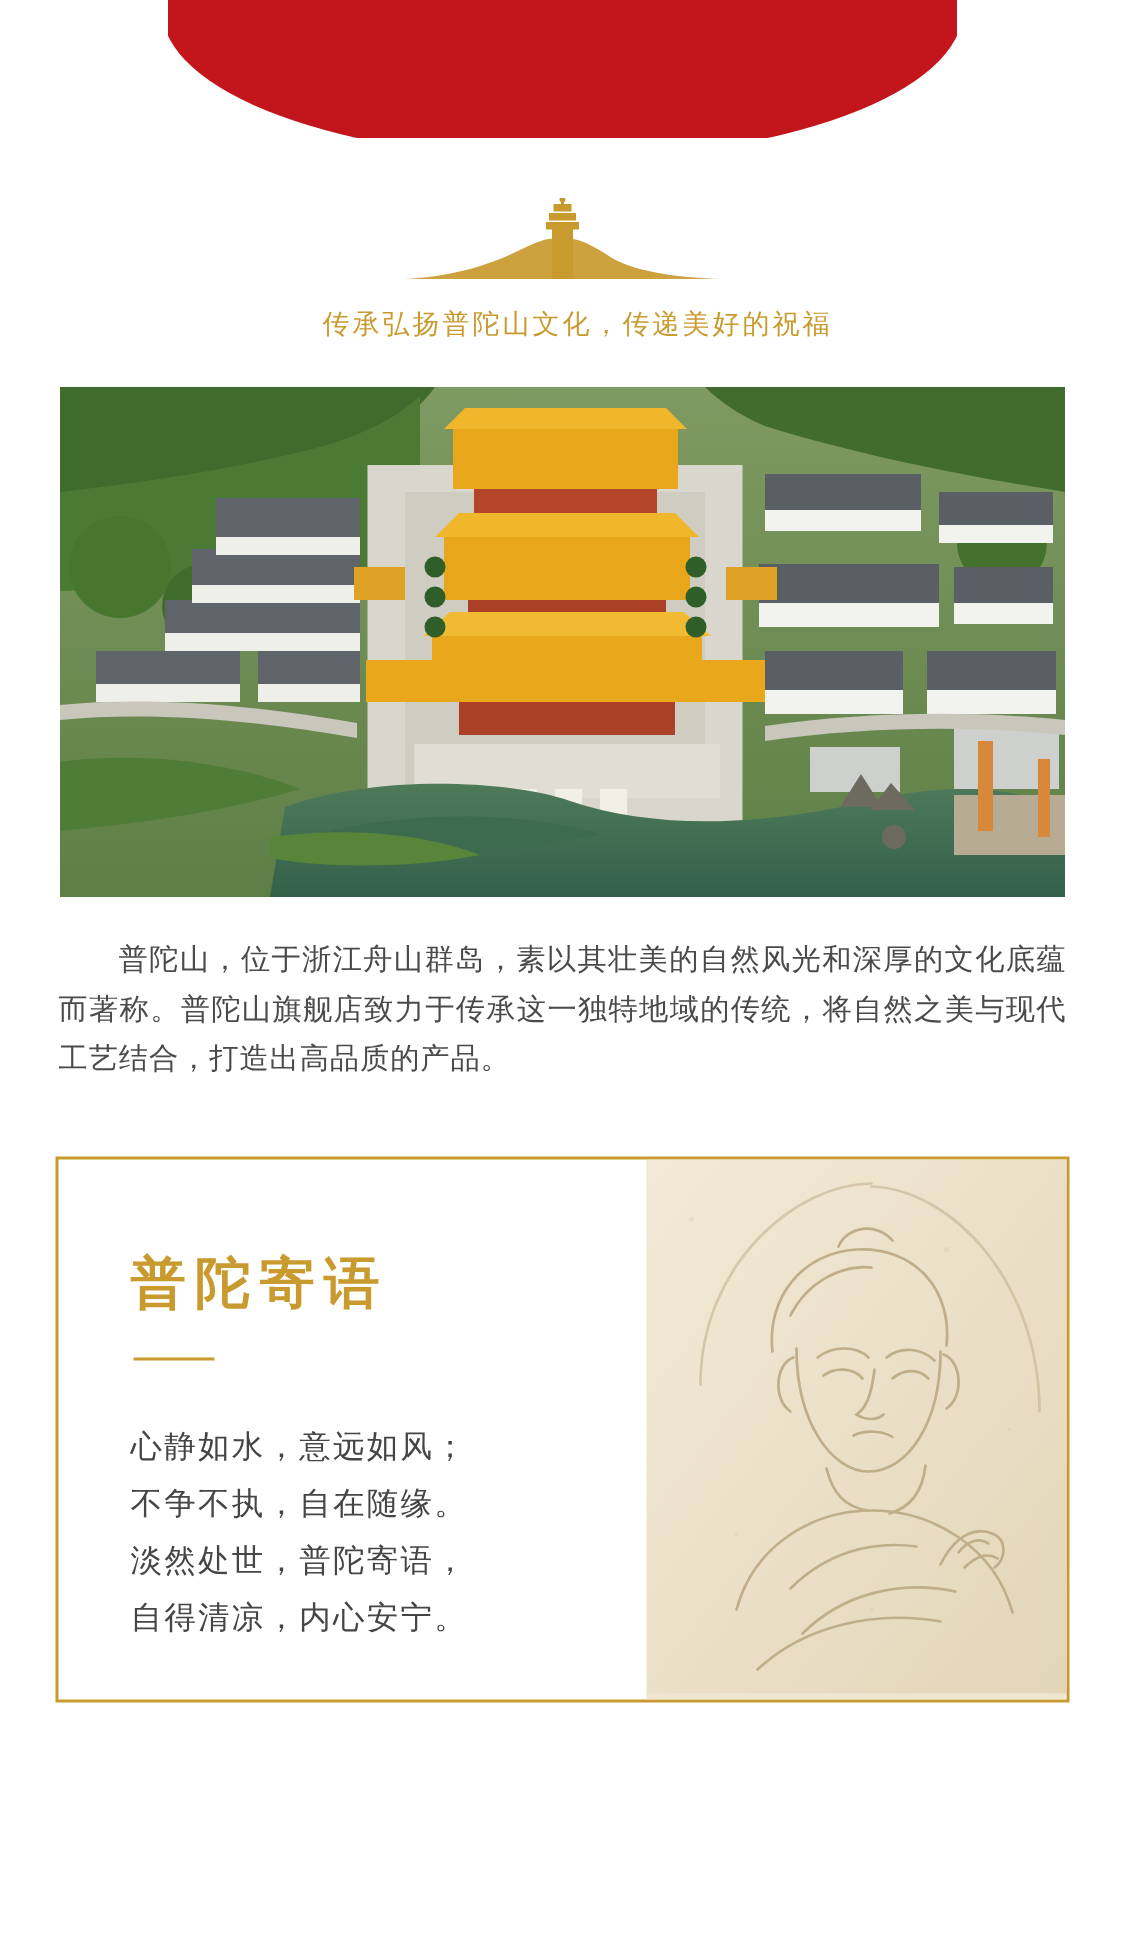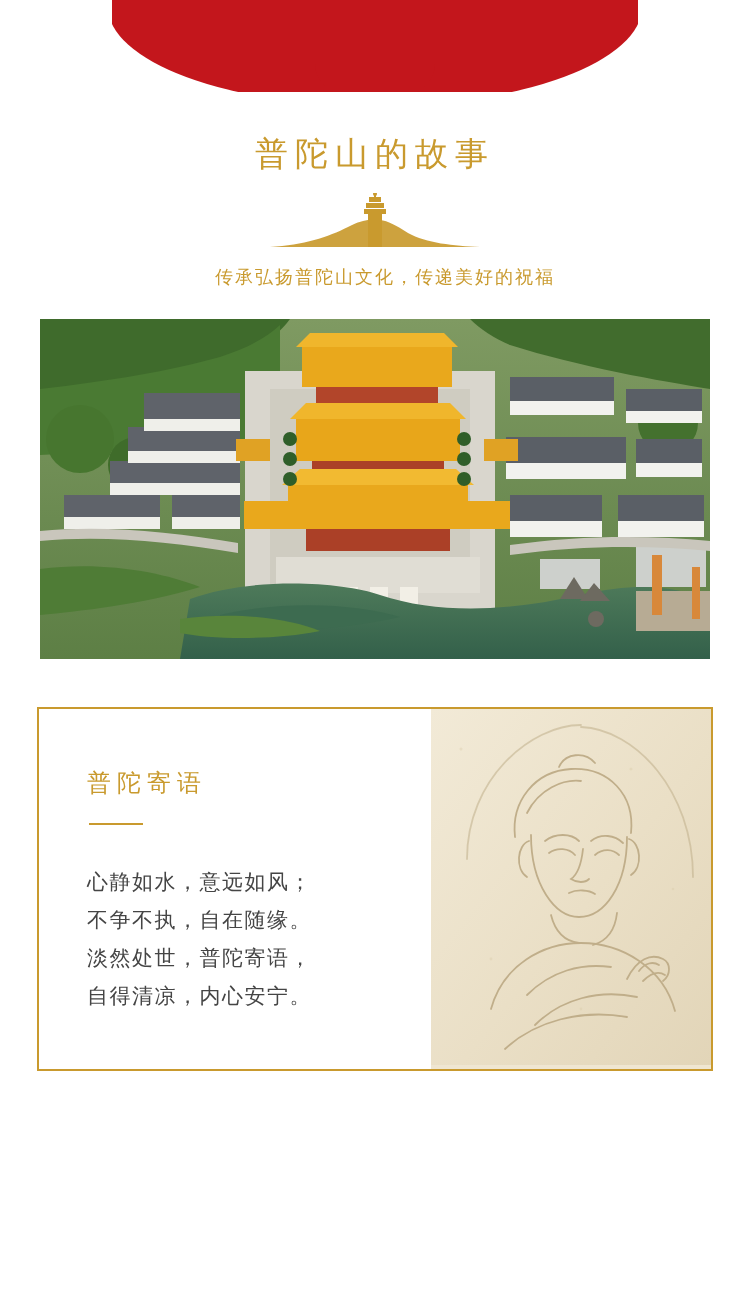--- a/index.html
+++ b/index.html
@@ -118,25 +118,25 @@
     background: #ffffff;
     position: relative;
     overflow: hidden;
   }
   .quote-left {
     width: 392px;
     padding: 58px 0 0 48px;
     box-sizing: border-box;
   }
   .quote-title {
-    font-size: 24px;
+    font-size: 37px;
     color: #c99a2e;
     letter-spacing: 6px;
     margin: 0;
-    font-weight: normal;
+    font-weight: bold;
   }
   .quote-rule {
     width: 54px;
     height: 2px;
     background: #c99a2e;
     margin: 24px 0 38px 2px;
   }
   .quote-lines {
     font-size: 21px;
     line-height: 38px;
@@ -155,21 +155,20 @@
 <body>
 
 <div class="banner">
   <div class="banner-red"></div>
   <div class="banner-notch"></div>
   <div class="banner-cut-left"></div>
   <div class="banner-cut-right"></div>
 </div>
 
 <div class="title-block">
-  <h1 class="main-title">普陀山的故事</h1>
 
   <div class="pagoda-wrap">
     <svg width="210" height="54" viewBox="0 0 210 54" aria-hidden="true">
 
       <path d="M0 54 C 34 52, 58 44, 78 34 C 88 29, 94 27, 100 27 L110 27 C118 28, 126 32, 138 40 C 156 50, 184 53, 210 54 Z" fill="#c99a2e" opacity="0.92"></path>
 
       <rect x="98" y="20" width="14" height="34" fill="#c99a2e"></rect>
       <rect x="94" y="16" width="22" height="5" fill="#c99a2e"></rect>
       <rect x="96" y="10" width="18" height="5" fill="#c99a2e"></rect>
       <rect x="99" y="4" width="12" height="5" fill="#c99a2e"></rect>
@@ -297,20 +296,21 @@
     <rect x="596" y="272" width="74" height="40" fill="#b7ab94"></rect>
     <rect x="612" y="236" width="10" height="60" fill="#d8883a"></rect>
     <rect x="652" y="248" width="8" height="52" fill="#d8883a"></rect>
 
     <path d="M0 212 C60 206 130 212 198 224 L198 234 C130 222 60 216 0 222 Z" fill="#c9c6bc"></path>
     <path d="M470 226 C540 216 610 216 670 222 L670 232 C610 226 540 226 470 236 Z" fill="#c9c6bc"></path>
   </svg>
 </div>
 
 <div class="copy">
+  <p>普陀山，位于浙江舟山群岛，素以其壮美的自然风光和深厚的文化底蕴而著称。普陀山旗舰店致力于传承这一独特地域的传统，将自然之美与现代工艺结合，打造出高品质的产品。</p>
 </div>
 
 <div class="quote-card">
   <div class="quote-left">
     <h2 class="quote-title">普陀寄语</h2>
     <div class="quote-rule"></div>
     <div class="quote-lines">
       <div>心静如水，意远如风；</div>
       <div>不争不执，自在随缘。</div>
       <div>淡然处世，普陀寄语，</div>

